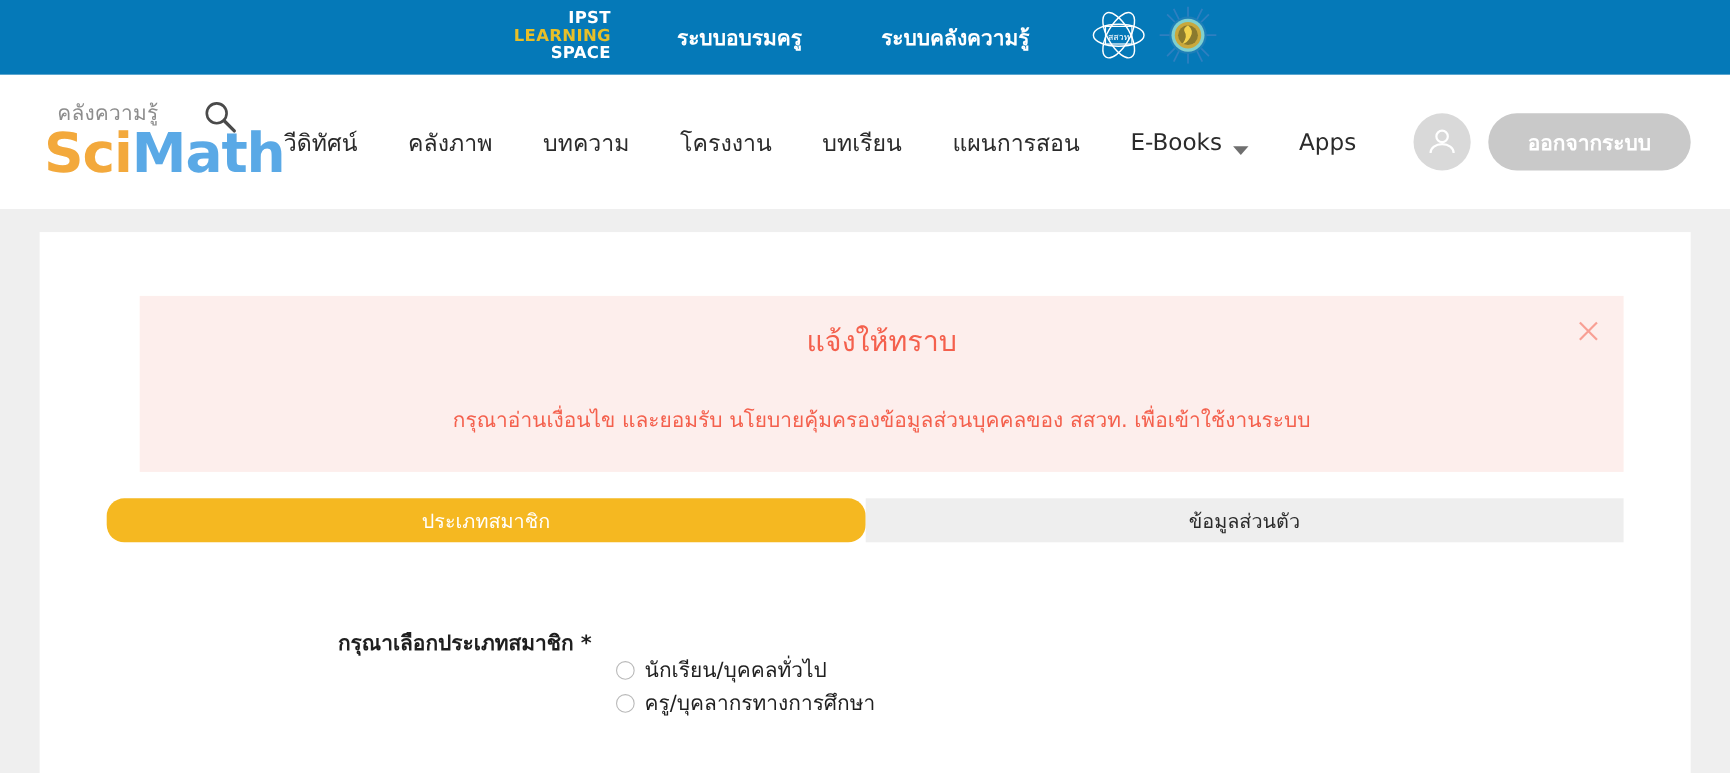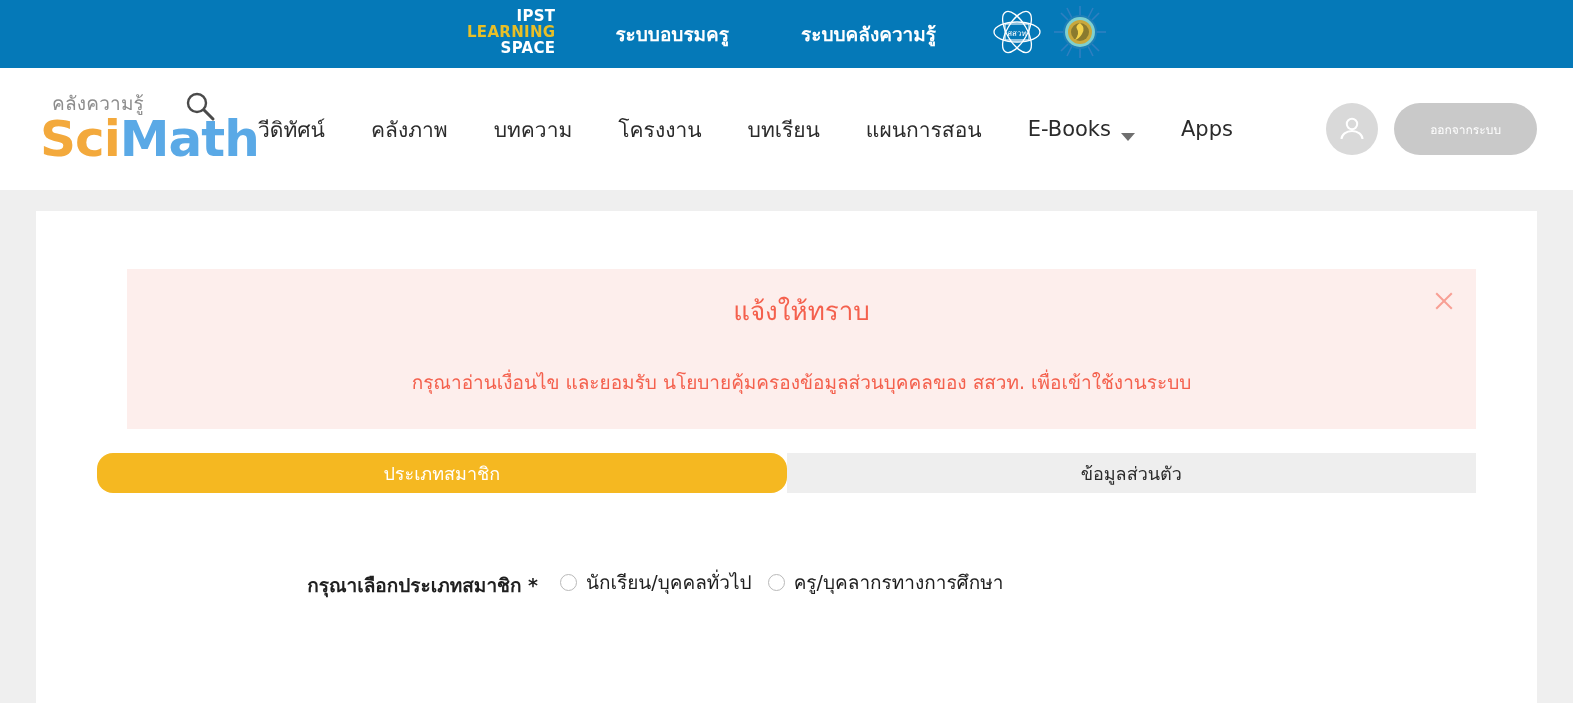--- a/index.html
+++ b/index.html
@@ -138,24 +138,25 @@
     display: flex; align-items: center; justify-content: center;
     cursor: pointer;
   }
   .logout-btn {
     background: #c9c9c9;
     color: #ffffff;
     border: none;
     border-radius: 26px;
     height: 52px;
     padding: 0 36px;
-    font-size: 12px;
+    font-size: 19px;
     font-family: inherit;
     cursor: pointer;
     white-space: nowrap;
+    font-weight: bold;
   }
 
   
   .page {
     background: #efefef;
     padding: 21px 36px 0 36px;
     height: calc(703px - 68px - 122px);
   }
   .card {
     background: #ffffff;
@@ -226,21 +227,21 @@
   .form-label {
     width: 463px;
     text-align: right;
     padding-right: 22px;
     font-size: 19px;
     font-weight: bold;
     color: #1f1f1f;
     line-height: 1.55;
     flex: 0 0 auto;
   }
-  .radio-group { display: flex; flex-direction: row; gap: 16px; }
+  .radio-group { display: flex; flex-direction: column; gap: 7px; margin-top: 27px; }
   .radio-opt {
     display: flex;
     align-items: center;
     gap: 9px;
     cursor: pointer;
     font-size: 19px;
     color: #1f1f1f;
     line-height: 1.2;
   }
   .radio-dot {

